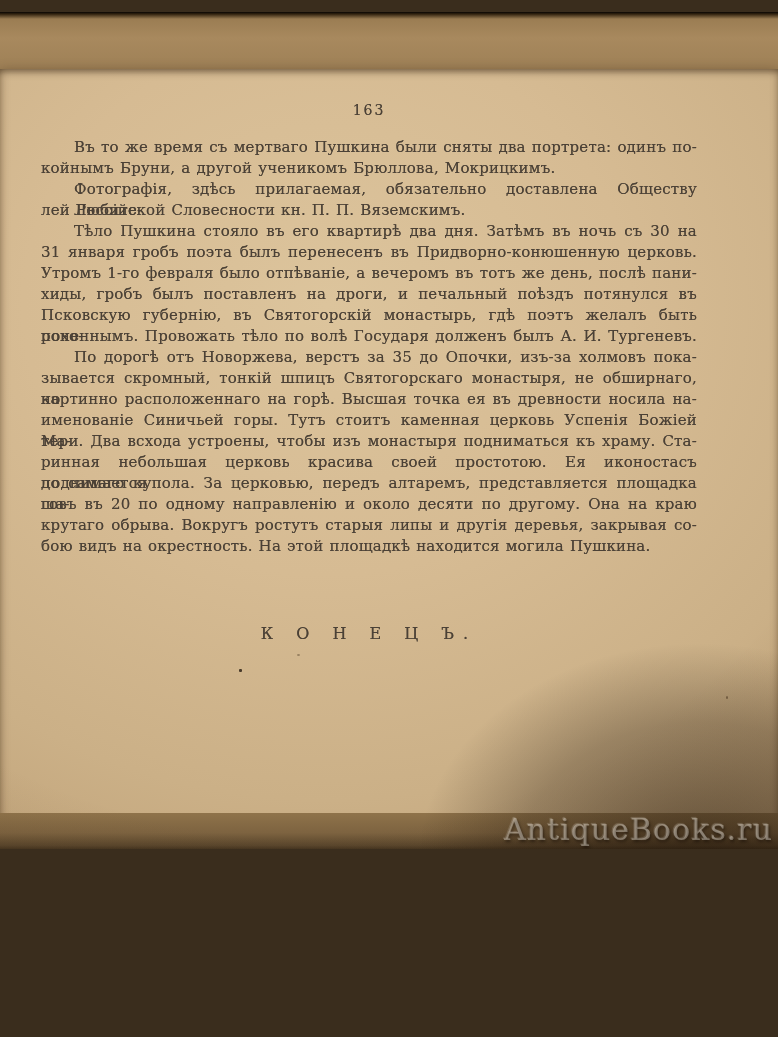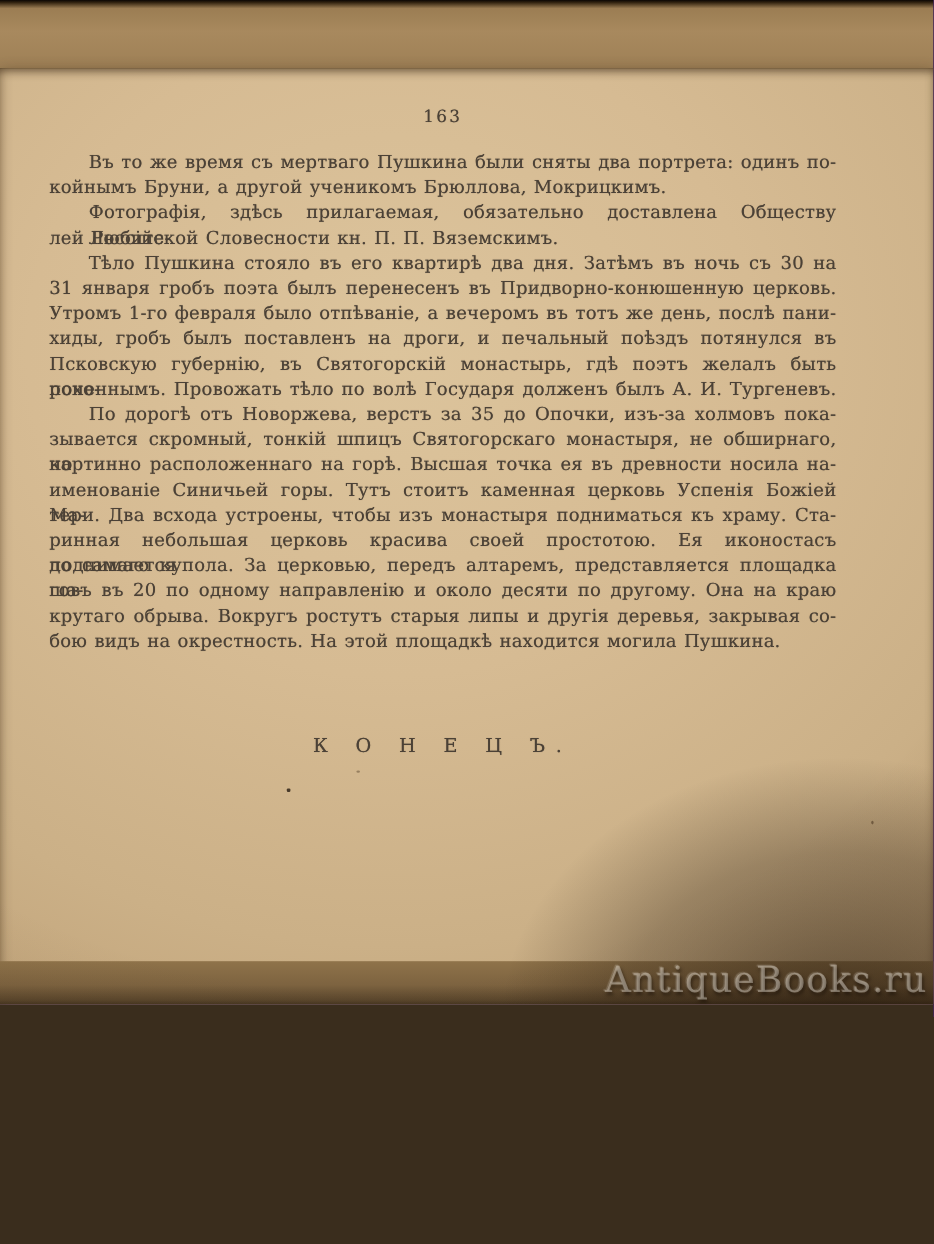--- a/index.html
+++ b/index.html
@@ -1,21 +1,21 @@
 <!DOCTYPE html>
 <html><head>
 <meta charset="utf-8">
 <style>
   html,body { margin:0; padding:0; background:#3a2d1d; }
   .photo {
     position: relative;
     width: 778px; height: 837px;
     overflow: hidden;
-    margin: 0 auto;
-    background: #4c1d95;
+    margin: 12px auto;
+    background: #404040;
     font-family: "DejaVu Serif", "Liberation Serif", serif;
   }
   
   .top-band {
     position:absolute; top:0; left:0; right:0; height:58px;
     background: linear-gradient(180deg, #0a0603 0px, #31220f 2px, #9b7d53 7px, #a8895e 45%, #9e8056 100%);
   }
   
   .page {
     position:absolute; top:57px; left:0; right:0; height:946px;

